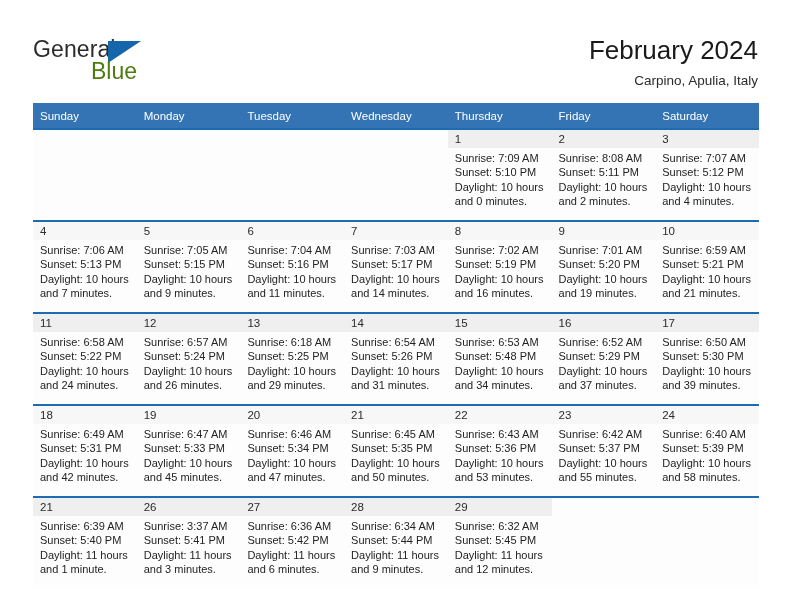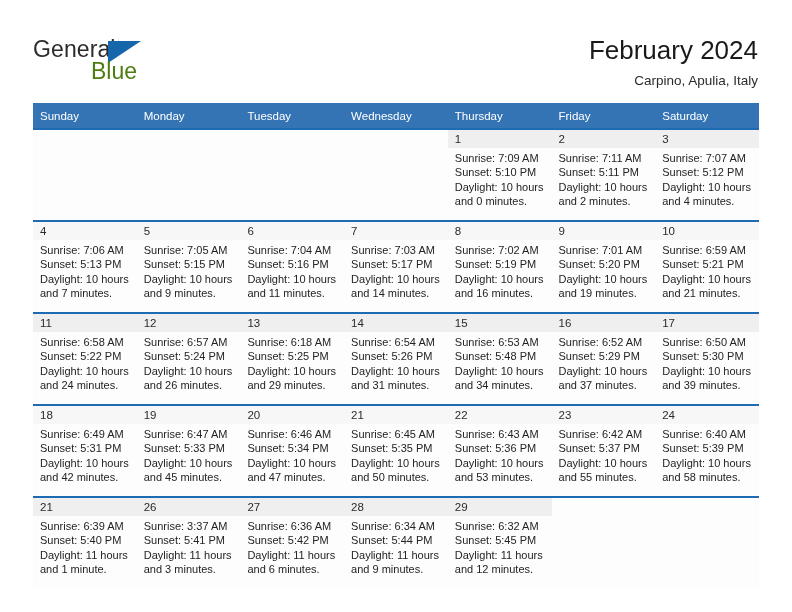--- a/index.html
+++ b/index.html
@@ -218,21 +218,21 @@
                   <div>Sunset: 5:10 PM</div>
                   <div>Daylight: 10 hours</div>
                   <div>and 0 minutes.</div>
                 </div>
               </div>
             </td>
             <td>
               <div class="cell-inner">
                 <div class="daynum-band">2</div>
                 <div class="cell-body">
-                  <div>Sunrise: 7:11 AM</div>
+                  <div>Sunrise: 8:08 AM</div>
                   <div>Sunset: 5:11 PM</div>
                   <div>Daylight: 10 hours</div>
                   <div>and 2 minutes.</div>
                 </div>
               </div>
             </td>
             <td>
               <div class="cell-inner">
                 <div class="daynum-band">3</div>
                 <div class="cell-body">

